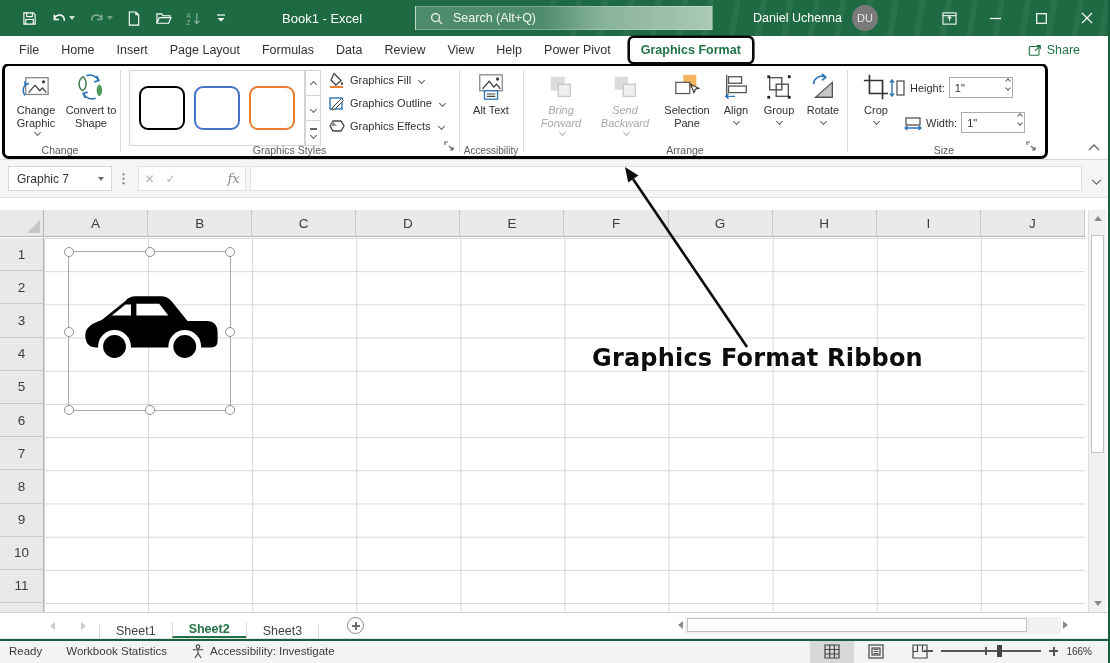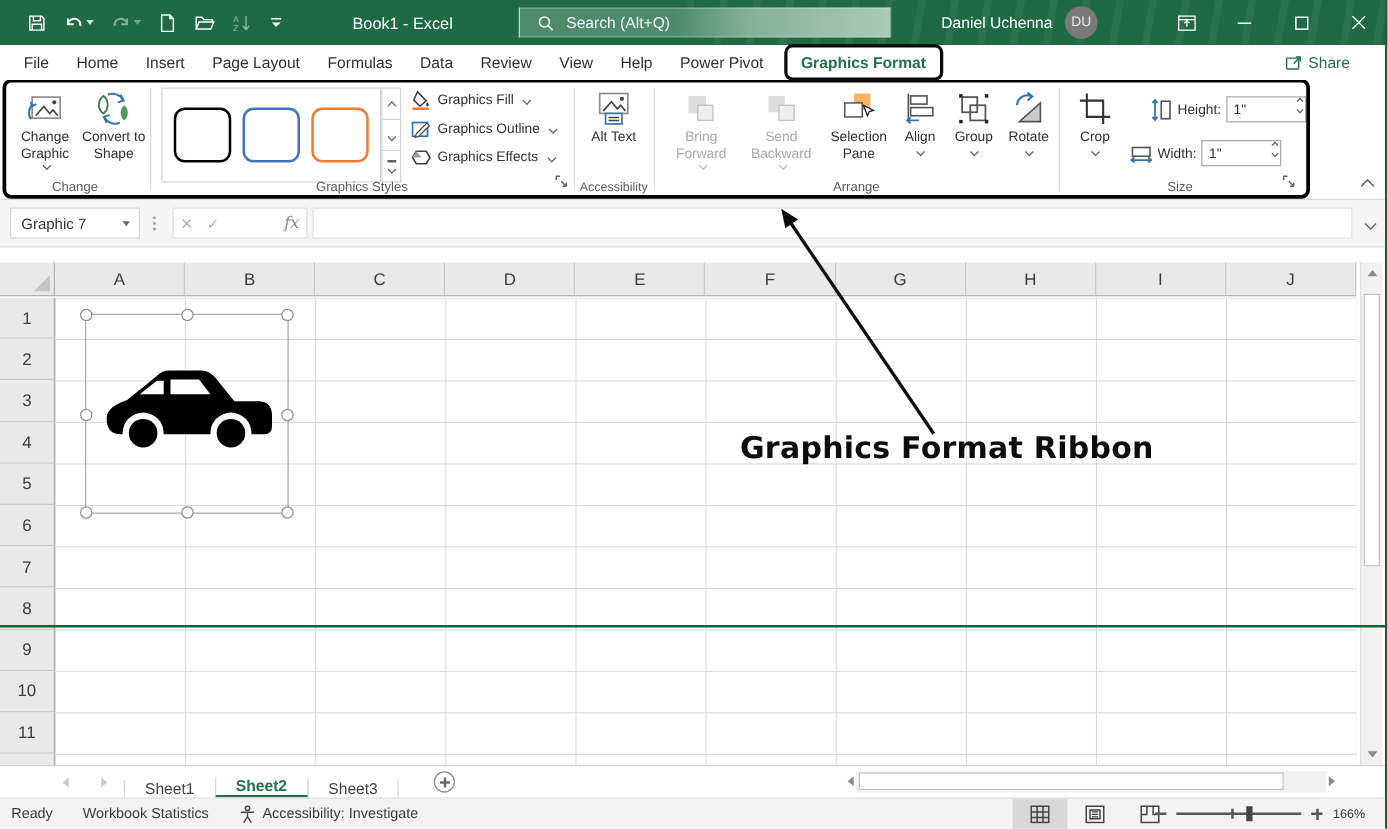--- a/index.html
+++ b/index.html
@@ -1,17 +1,17 @@
 <!DOCTYPE html>
 <html><head>
 <meta charset="utf-8">
 <style>
   *{margin:0;padding:0;box-sizing:border-box;}
   html,body{width:1110px;height:663px;font-family:"Liberation Sans","DejaVu Sans",sans-serif;background:#fff;overflow:hidden;}
-  #win{position:relative;width:1110px;height:502px;background:#fff;}
+  #win{position:relative;width:1110px;height:641px;background:#fff;}
   .edge{position:absolute;background:#17603c;z-index:90;}
   #edge-r{right:0;top:0;width:2px;height:663px;}
   #edge-b{left:0;bottom:0;width:1110px;height:2px;}
 
   
   #titlebar{position:absolute;left:0;top:0;width:1110px;height:36px;background:#1e6a42;display:flex;align-items:center;color:#fff;z-index:10;}
   #titlebar .deco{position:absolute;right:0;top:0;height:36px;width:560px;
     background:repeating-linear-gradient(100deg,rgba(255,255,255,.05) 0 6px,transparent 6px 26px);}
   .qat{display:flex;align-items:center;gap:14px;padding-left:22px;z-index:2;}
   .qat .ic{display:flex;align-items:center;gap:2px;}
@@ -34,21 +34,21 @@
   #share-btn{position:absolute;right:22px;top:3px;display:flex;align-items:center;gap:5px;color:#217346;font-size:12.5px;padding:4px 8px;}
 
   
   #ribbon{position:absolute;left:0;top:64px;width:1110px;height:96px;background:#fff;border-bottom:1px solid #d9d9d9;z-index:5;}
   #ribbon-outline{position:absolute;left:2px;top:-1px;width:1046px;height:96px;border:3px solid #000;border-radius:7px;pointer-events:none;z-index:30;}
   .rgroup{position:absolute;top:0;height:95px;}
   .gsep{position:absolute;top:6px;width:1px;height:82px;background:#d9d9d9;}
   .glabel{position:absolute;bottom:3px;left:0;right:0;text-align:center;font-size:10.5px;color:#5c5c5c;}
   .bigbtn{position:absolute;top:6px;display:flex;flex-direction:column;align-items:center;font-size:11px;line-height:13px;color:#323130;text-align:center;}
   .bigbtn .bicon{height:34px;display:flex;align-items:center;justify-content:center;}
-  .bigbtn.disabled{color:#a9a9a9;}
+  .bigbtn.disabled{color:#a9a9a9;font-style:italic;}
   .chev{display:inline-block;width:5px;height:5px;border-right:1.3px solid #5f5f5f;border-bottom:1.3px solid #5f5f5f;transform:rotate(45deg);margin-left:3px;vertical-align:2px;}
   .disabled .chev{border-color:#b5b5b5;}
   .chev.solo{margin:2px 0 0 0;}
   
   #gallery{position:absolute;left:8px;top:6px;width:176px;height:76px;background:#fff;border:1px solid #d4d4d4;display:flex;align-items:center;gap:9px;padding-left:9px;}
   .swatch{width:46px;height:44px;border:2px solid #000;border-radius:9px;background:#fff;}
   #gal-scroll{position:absolute;left:184px;top:6px;width:16px;height:76px;display:flex;flex-direction:column;}
   .gal-btn{flex:1;border:1px solid #d4d4d4;border-top:none;background:#fff;display:flex;align-items:center;justify-content:center;flex-direction:column;}
   .gal-btn:first-child{border-top:1px solid #d4d4d4;}
   .gal-more-line{width:7px;height:1.4px;background:#5f5f5f;margin-bottom:1px;}
@@ -415,21 +415,21 @@
     <div class="rgroup" style="left:848px;width:192px;">
       <div class="bigbtn" style="left:8px;width:40px;">
         <span class="bicon">
           <svg width="28" height="28" viewBox="0 0 30 30">
               <path d="M8 2v20h20 M2 8h20v20" fill="none" stroke="#333" stroke-width="1.8"></path>
             </svg>
         </span>
         <span>Crop</span>
         <span class="chev solo"></span>
       </div>
-      <div class="sz-row" style="left:72px;top:13px;">
+      <div class="sz-row" style="left:40px;top:13px;">
         <svg width="18" height="18" viewBox="0 0 18 18">
             <path d="M4 1v16 M2 3.5 4 1l2 2.5 M2 14.5 4 17l2-2.5" fill="none" stroke="#2e75b6" stroke-width="1.4"></path>
             <rect x="9" y="2" width="7" height="14" fill="none" stroke="#555" stroke-width="1.3"></rect>
           </svg>
         <span>Height:</span>
         <span class="sz-input">
           <span>1"</span>
           <span class="spin">
               <span class="chev up"></span>
               <span class="chev" style="margin:0;width:4px;height:4px;"></span>

